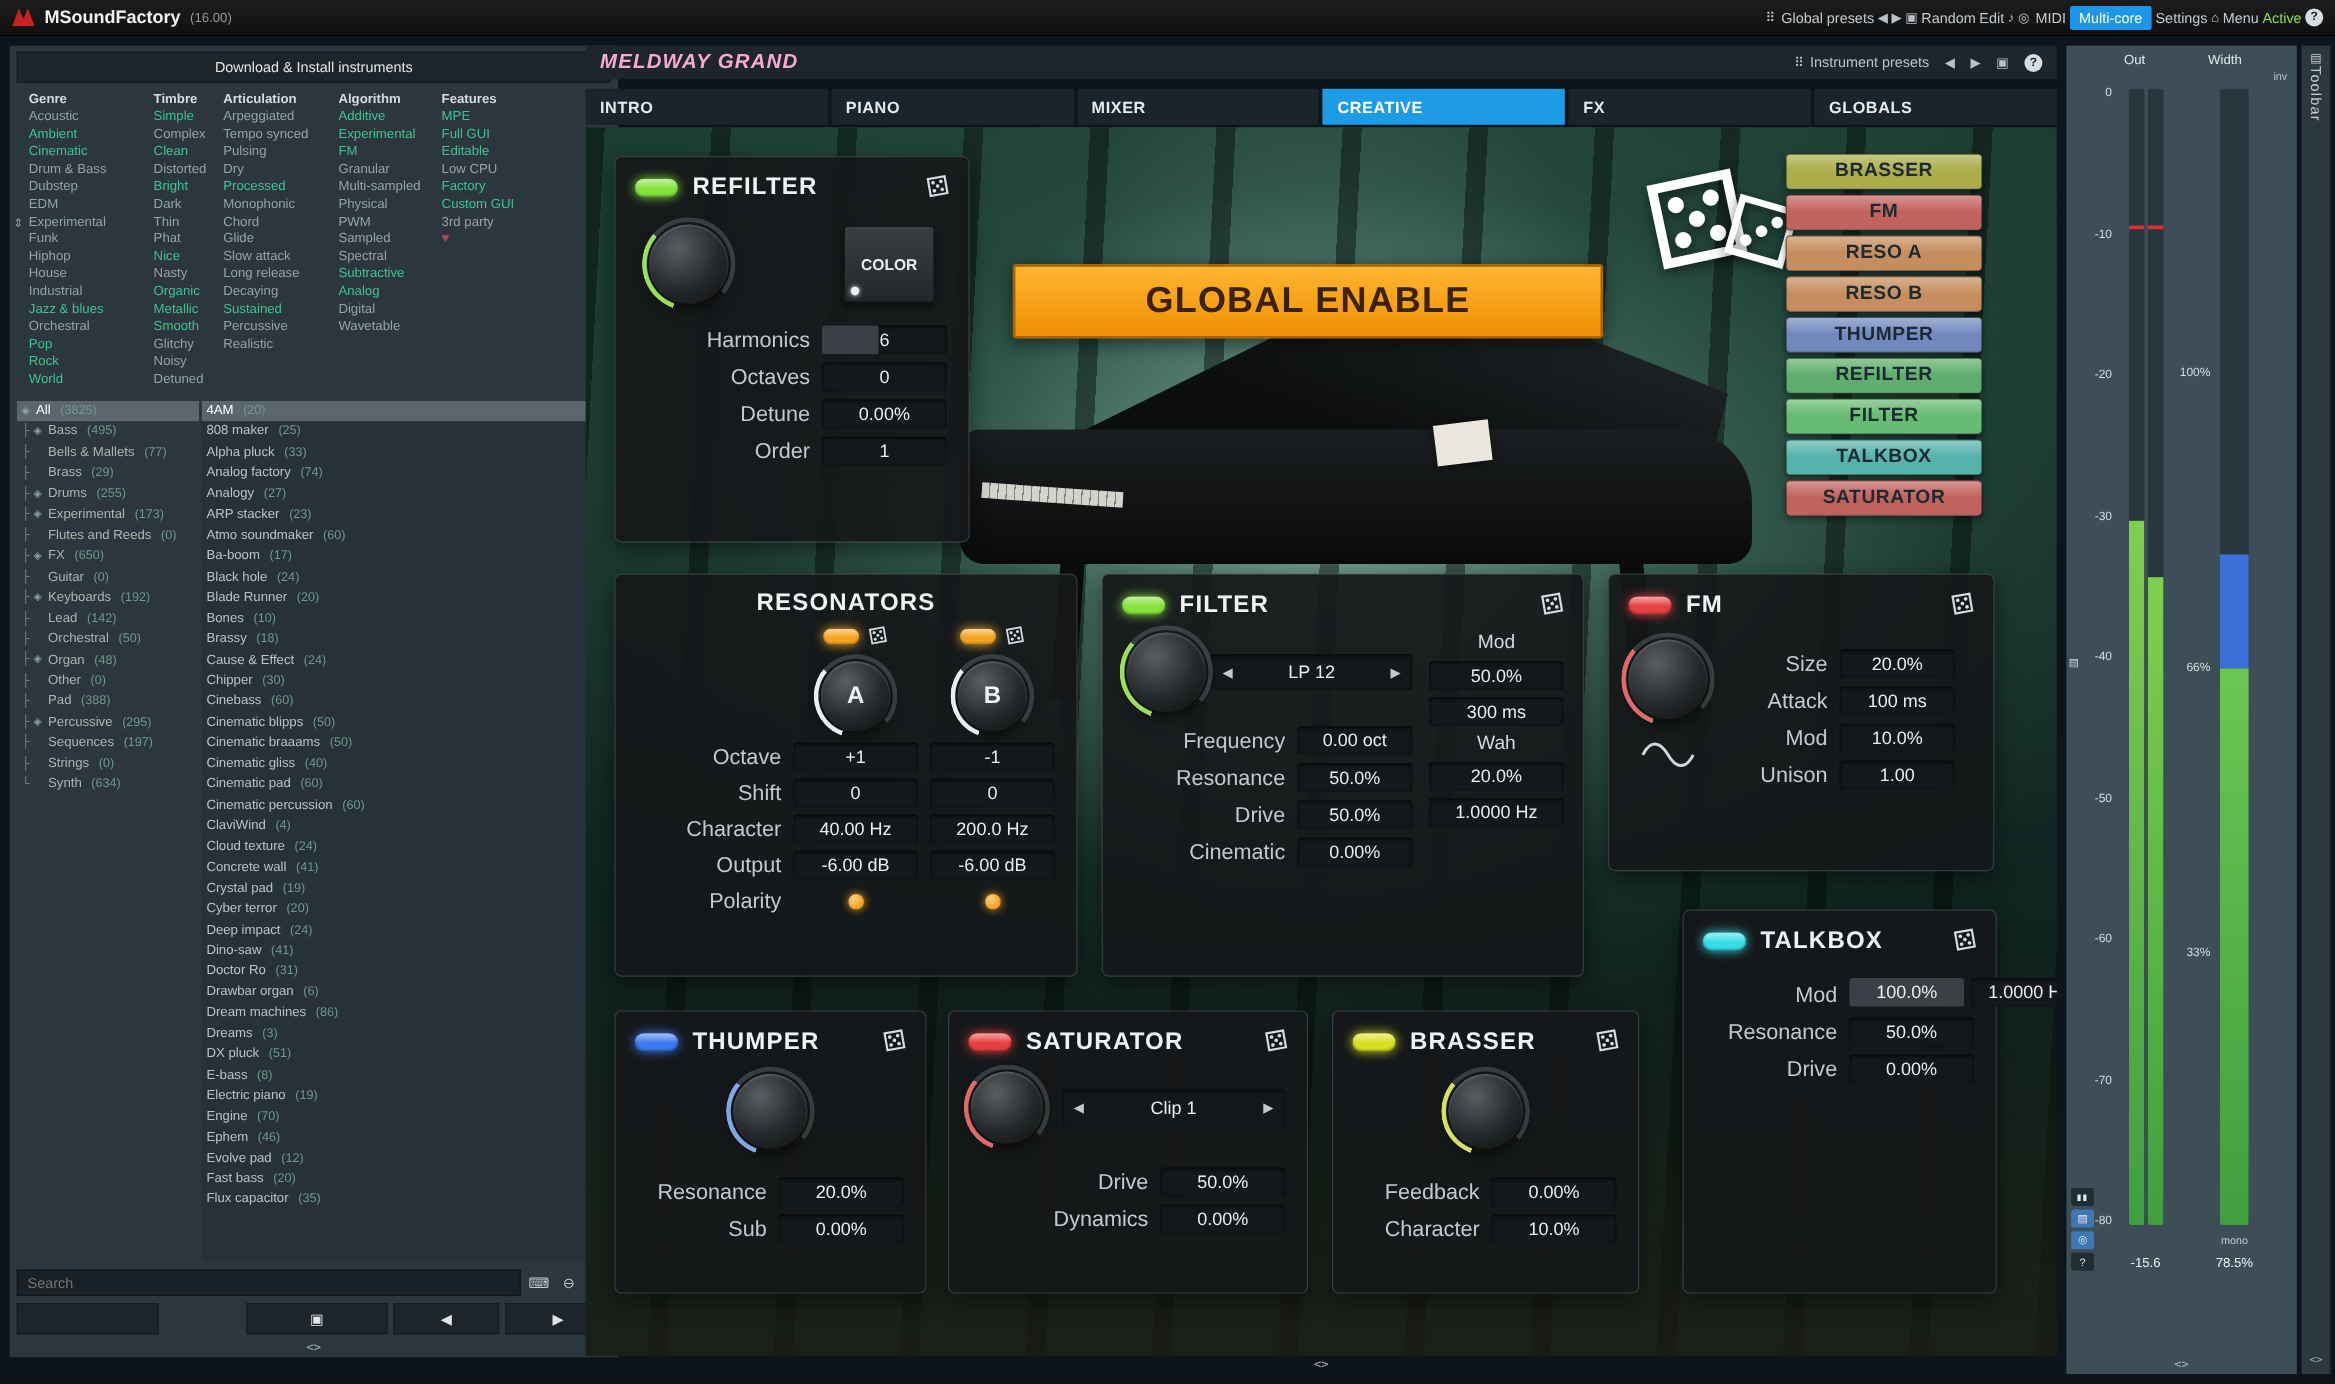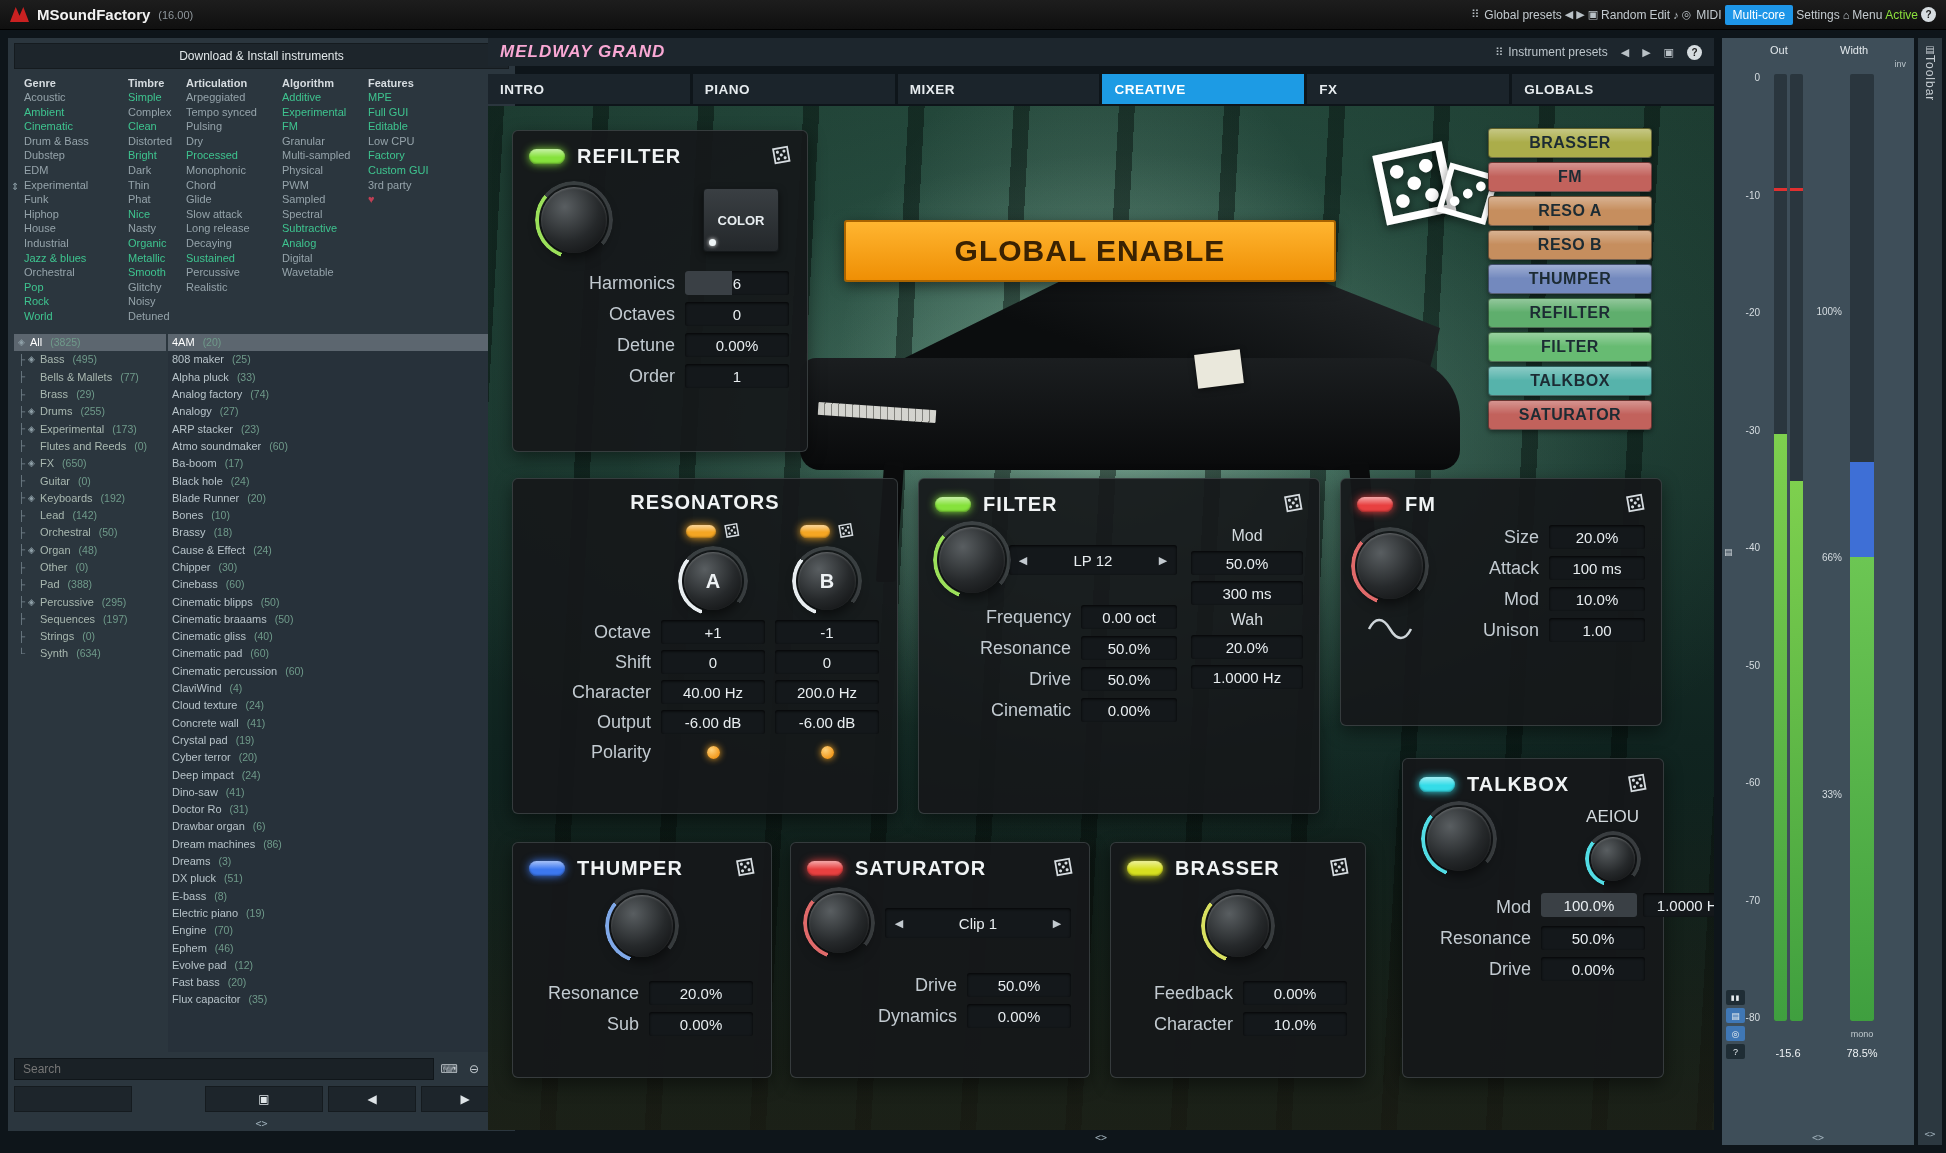--- a/index.html
+++ b/index.html
@@ -147,21 +147,21 @@
 .flt-left{flex:1}
 .flt-top{display:flex;align-items:center;gap:4px;margin-bottom:12px;padding-left:4px}
 .flt-top .selector{flex:1}
 .flt-grid{margin:0;grid-template-columns:1fr 96px}
 .flt-right{width:112px;display:flex;flex-direction:column;gap:6px}
 .flt-right .val{min-width:0}
 
 .fm{left:852px;top:372px;width:322px;height:248px}
 .fm-body{display:flex;padding:2px 16px;gap:16px;align-items:flex-start}
 .fm-left{display:flex;flex-direction:column;align-items:center;gap:18px;padding-top:8px}
-.fm-grid{flex:1;margin:0;grid-template-columns:1fr 96px}
+.fm-grid{flex:1;margin:16px;grid-template-columns:1fr 96px}
 
 .thumper{left:24px;top:736px;width:260px;height:236px}
 .center-knob{display:flex;justify-content:center;padding:8px 0 14px}
 .saturator{left:302px;top:736px;width:300px;height:236px}
 .sat-row{display:flex;align-items:center;gap:16px;padding:6px 18px 10px}
 .sat-row .selector{flex:1}
 .brasser{left:622px;top:736px;width:256px;height:236px}
 
 .talkbox{left:914px;top:652px;width:262px;height:320px}
 .tb-body{display:flex;padding:4px 24px 0;justify-content:space-between;align-items:flex-start}
@@ -1025,27 +1025,20 @@
             </div>
           </div>
       </section>
 
       <section class="panel talkbox">
         <div class="phead">
           <span class="led" style="--led:#35dce8"></span>
           <span class="ptitle">TALKBOX</span>
           <span class="dice i-dice"></span>
         </div>
-        <div class="tb-body">
-          <div class="knob" style="--arc:#52dce4;--kn:64px"></div>
-          <div class="tb-kright">
-            <div class="sublabel">AEIOU</div>
-            <div class="knob" style="--arc:#52dce4;--kn:44px"></div>
-          </div>
-        </div>
         <div class="tb-mod">
           <div class="plabel">Mod</div>
           <div class="tb-stack">
             <div class="val fill100">
                 <span>100.0%</span>
               </div>
             <div class="val">
                 <span>1.0000 Hz</span>
               </div>
           </div>

